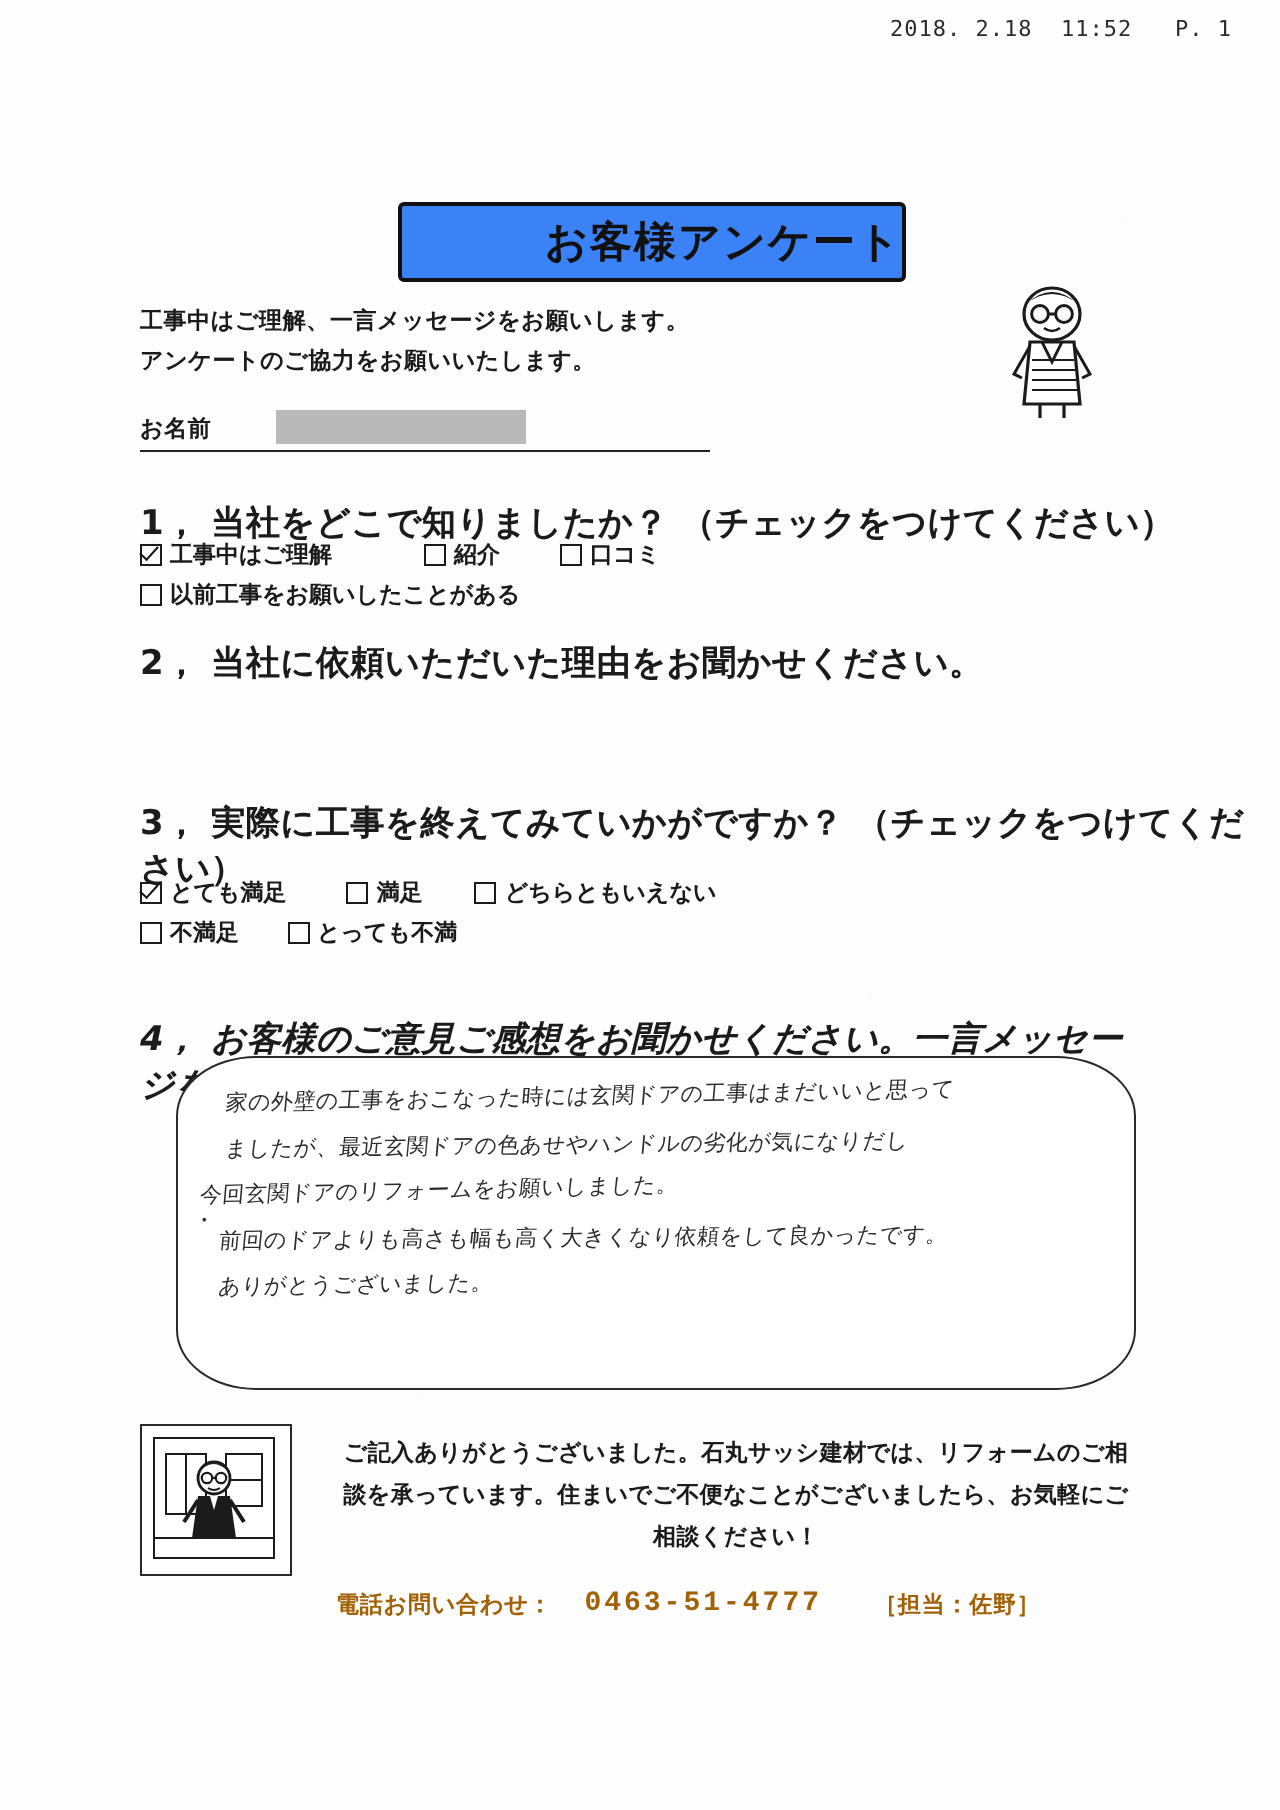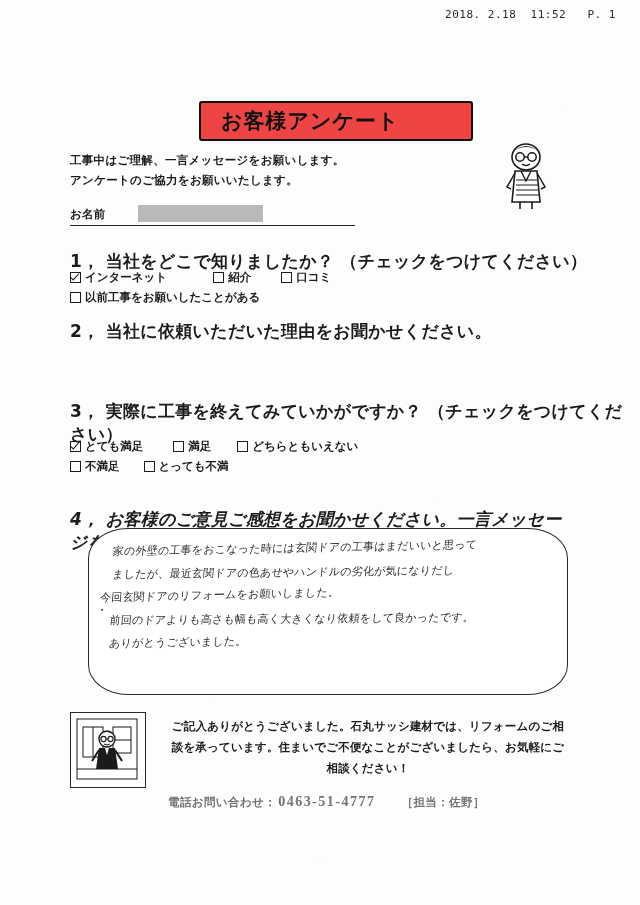--- a/index.html
+++ b/index.html
@@ -52,23 +52,22 @@
   .title-box {
     position: absolute;
     top: 101px;
     left: 199px;
     width: 250px;
     height: 36px;
     border: 2px solid #111;
     border-radius: 3px;
     display: flex;
     align-items: center;
-    justify-content: flex-start;
-    background: #ef4444;
-    padding-left: 20px;
+    justify-content: flex-end;
+    background: #3b82f6;
   }
   .title-box .title-text {
     font-family: "DejaVu Sans", sans-serif;
     font-weight: bold;
     font-size: 21px;
     letter-spacing: 1px;
     color: #111;
   }
 
   
@@ -247,31 +246,31 @@
     letter-spacing: .2px;
     text-align: center;
   }
   .footer-tel {
     position: absolute;
     left: 98px;
     top: 82px;
     width: 420px;
     font-size: 13px;
     font-weight: bold;
-    color: #737373;
+    color: #a16207;
     letter-spacing: .4px;
     display: flex;
     align-items: flex-end;
   }
   .footer-tel .tel-label { font-size: 11.5px; }
   .footer-tel .tel-num {
-    font-family: Liberation Serif, serif;
+    font-family: Liberation Mono, monospace;
     font-size: 14px;
     letter-spacing: 1.5px;
-    margin-left: 2px;
+    margin-left: 16px;
   }
   .footer-tel .tel-staff {
     margin-left: 26px;
     font-size: 11.5px;
   }
 </style>
 </head>
 <body>
 
 <div class="page">
@@ -325,21 +324,21 @@
   </div>
 
   <div class="q q1">
     <span>1，</span>
     <span>当社をどこで知りましたか？ （チェックをつけてください）</span>
   </div>
   <div class="opts q1opts">
     <div class="opts-row">
       <span class="opt">
         <span class="box checked"></span>
-        <span>インターネット</span>
+        <span>工事中はご理解</span>
       </span>
       <span class="gap1"></span>
       <span class="opt">
         <span class="box"></span>
         <span>紹介</span>
       </span>
       <span class="gap2"></span>
       <span class="opt">
         <span class="box"></span>
         <span>口コミ</span>

